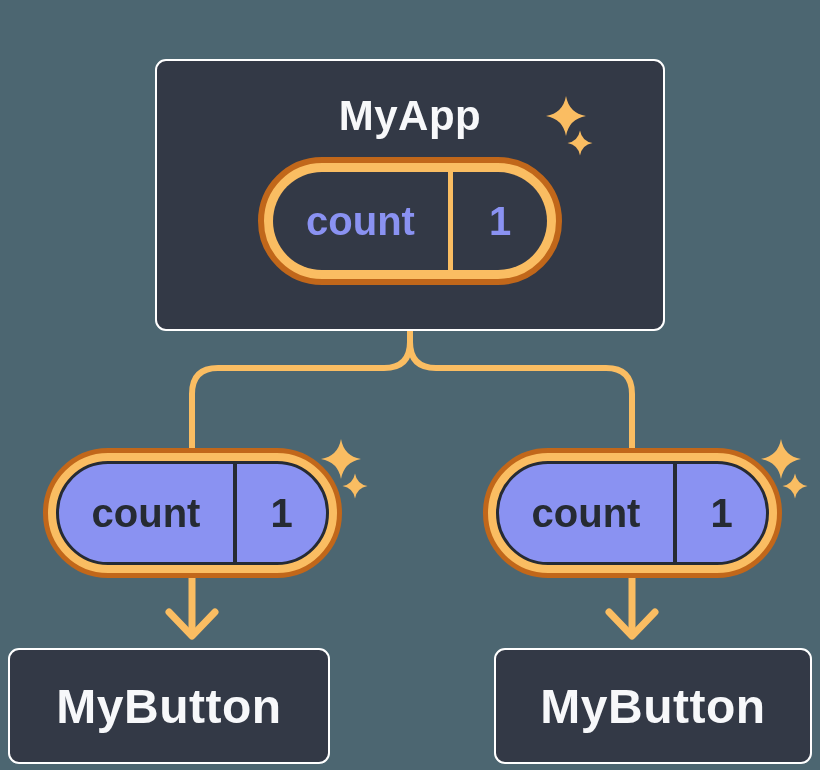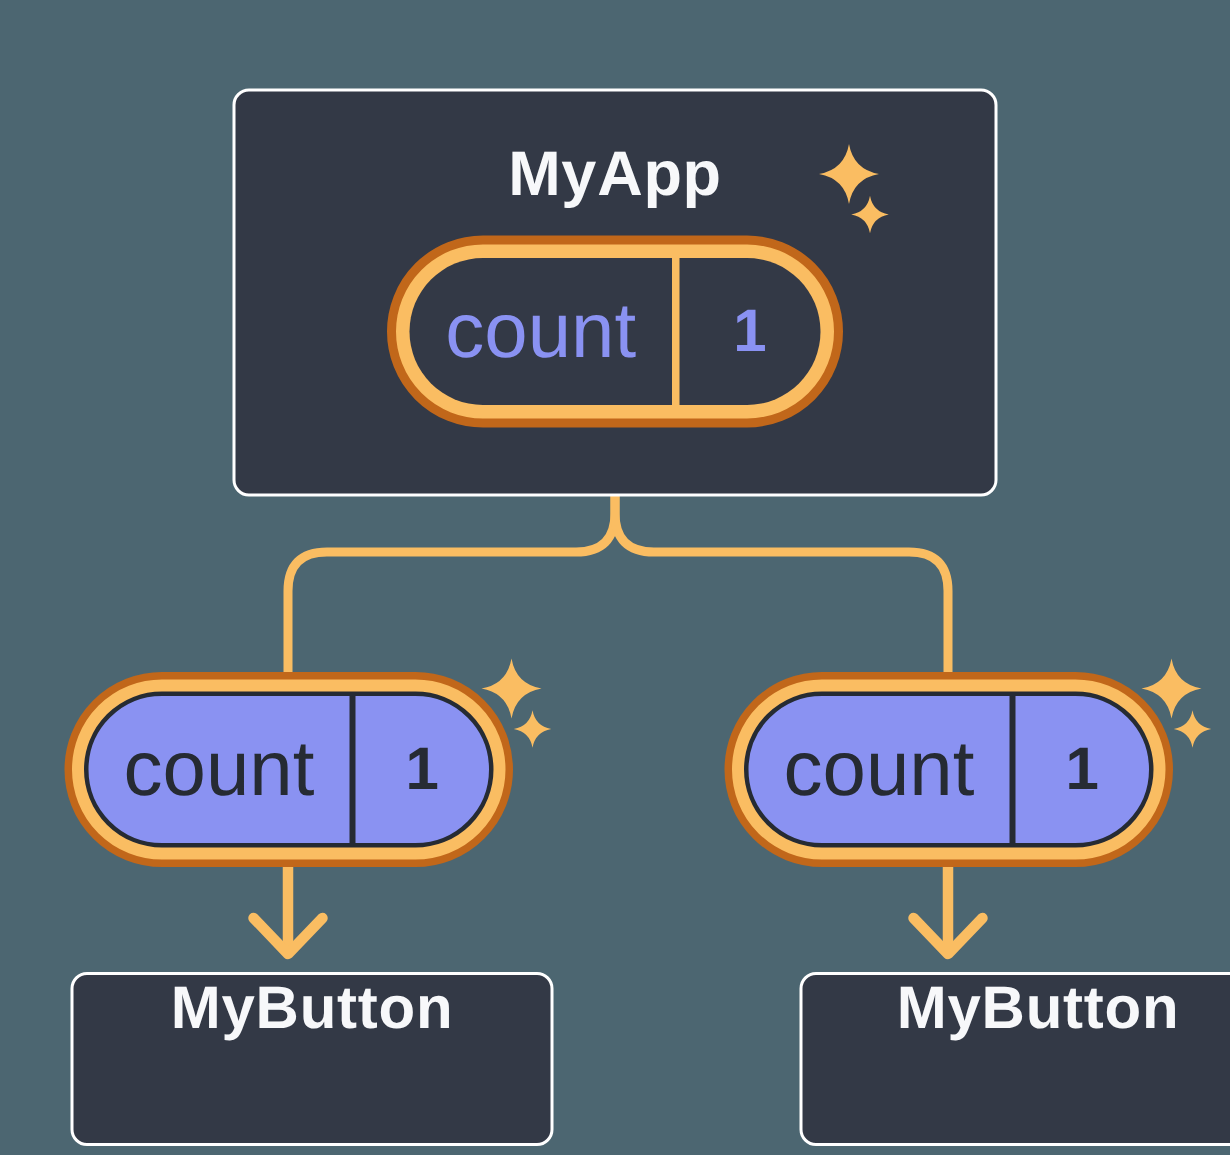--- a/index.html
+++ b/index.html
@@ -17,22 +17,22 @@
   .node-root {
     left:155px; top:11px; width:510px; height:272px;
     display:flex; flex-direction:column; align-items:center;
     padding-top:30px;
     margin-top:48px;
   }
   .node-title {
     font-size:42px; font-weight:600; line-height:50px; letter-spacing:0.5px;
   }
   .node-leaf {
-    display:flex; justify-content:center;
-    font-size:40px; font-weight:600; letter-spacing:0.5px;margin-left:39px;
+    display:flex; align-items:center; justify-content:center;
+    font-size:48px; font-weight:600; letter-spacing:0.5px;
   }
   .node-leaf.left  { left:8px;  top:648px; width:322px; height:116px; }
   .node-leaf.right { left:494px; top:648px; width:318px; height:116px; }
 
   .pill {
     box-sizing:border-box; border:6px solid #C1671A; background:#FABD62;
     border-radius:999px; padding:9px; z-index:2;
   }
   .pill-core {
     box-sizing:border-box; height:100%; border-radius:999px; overflow:hidden;
@@ -44,21 +44,21 @@
   .pill.prop  {
     position:absolute; width:299px; height:130px;
     border-width:5px; padding:8px;
   }
   .pill.prop.left  { left:43px;  top:448px; }
   .pill.prop.right { left:483px; top:448px; }
   .pill.prop .pill-core { background:#8A92F2; border:3px solid #262B33; color:#262B33; }
   .pill.prop .pill-divider { width:4px; background:#262B33; }
   .pill-key {
     flex:1; display:flex; align-items:center; justify-content:center;
-    font-size:52px; font-weight:400;
+    font-size:40px; font-weight:700;
   }
   .pill-value {
     width:94px; display:flex; align-items:center; justify-content:center;
     font-size:40px; font-weight:700;
   }
   .pill.prop .pill-value { width:89px; }
 
   .sparkles { position:absolute; z-index:3; }
   .sparkles path { fill:#FABD62; }
   .sp-top   { left:534px; top:94px; }

